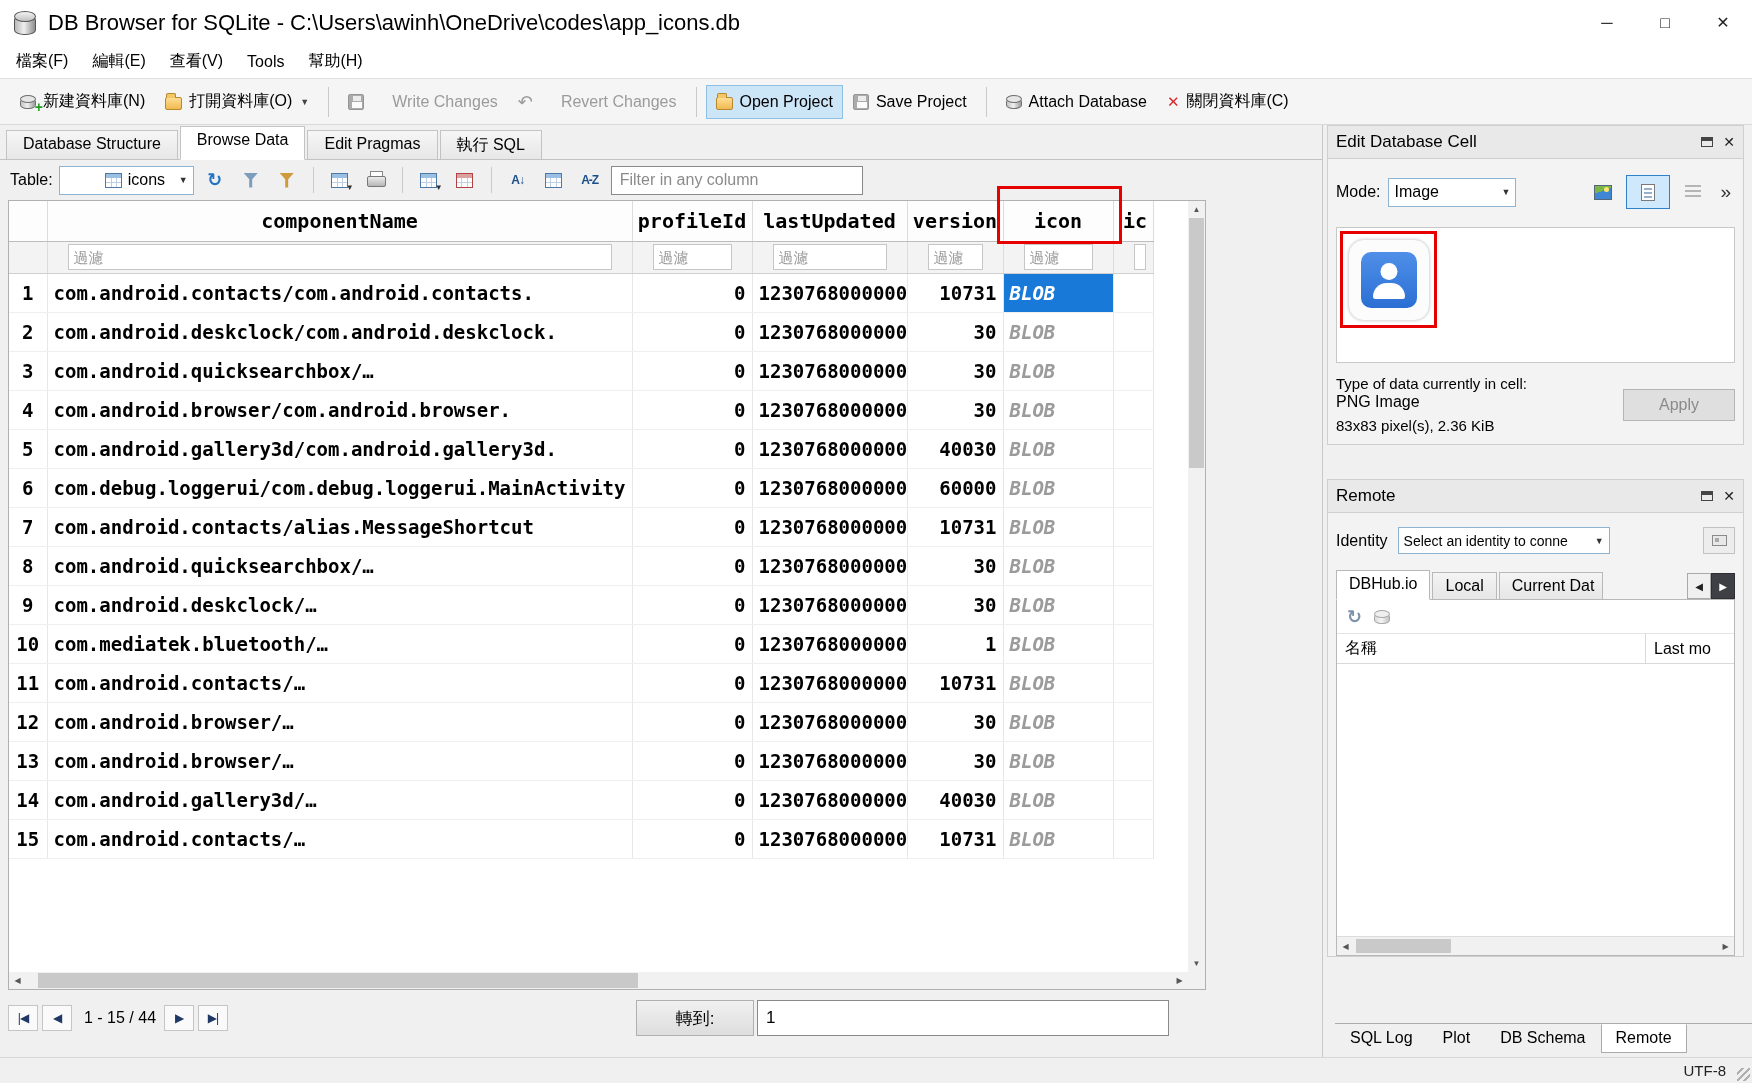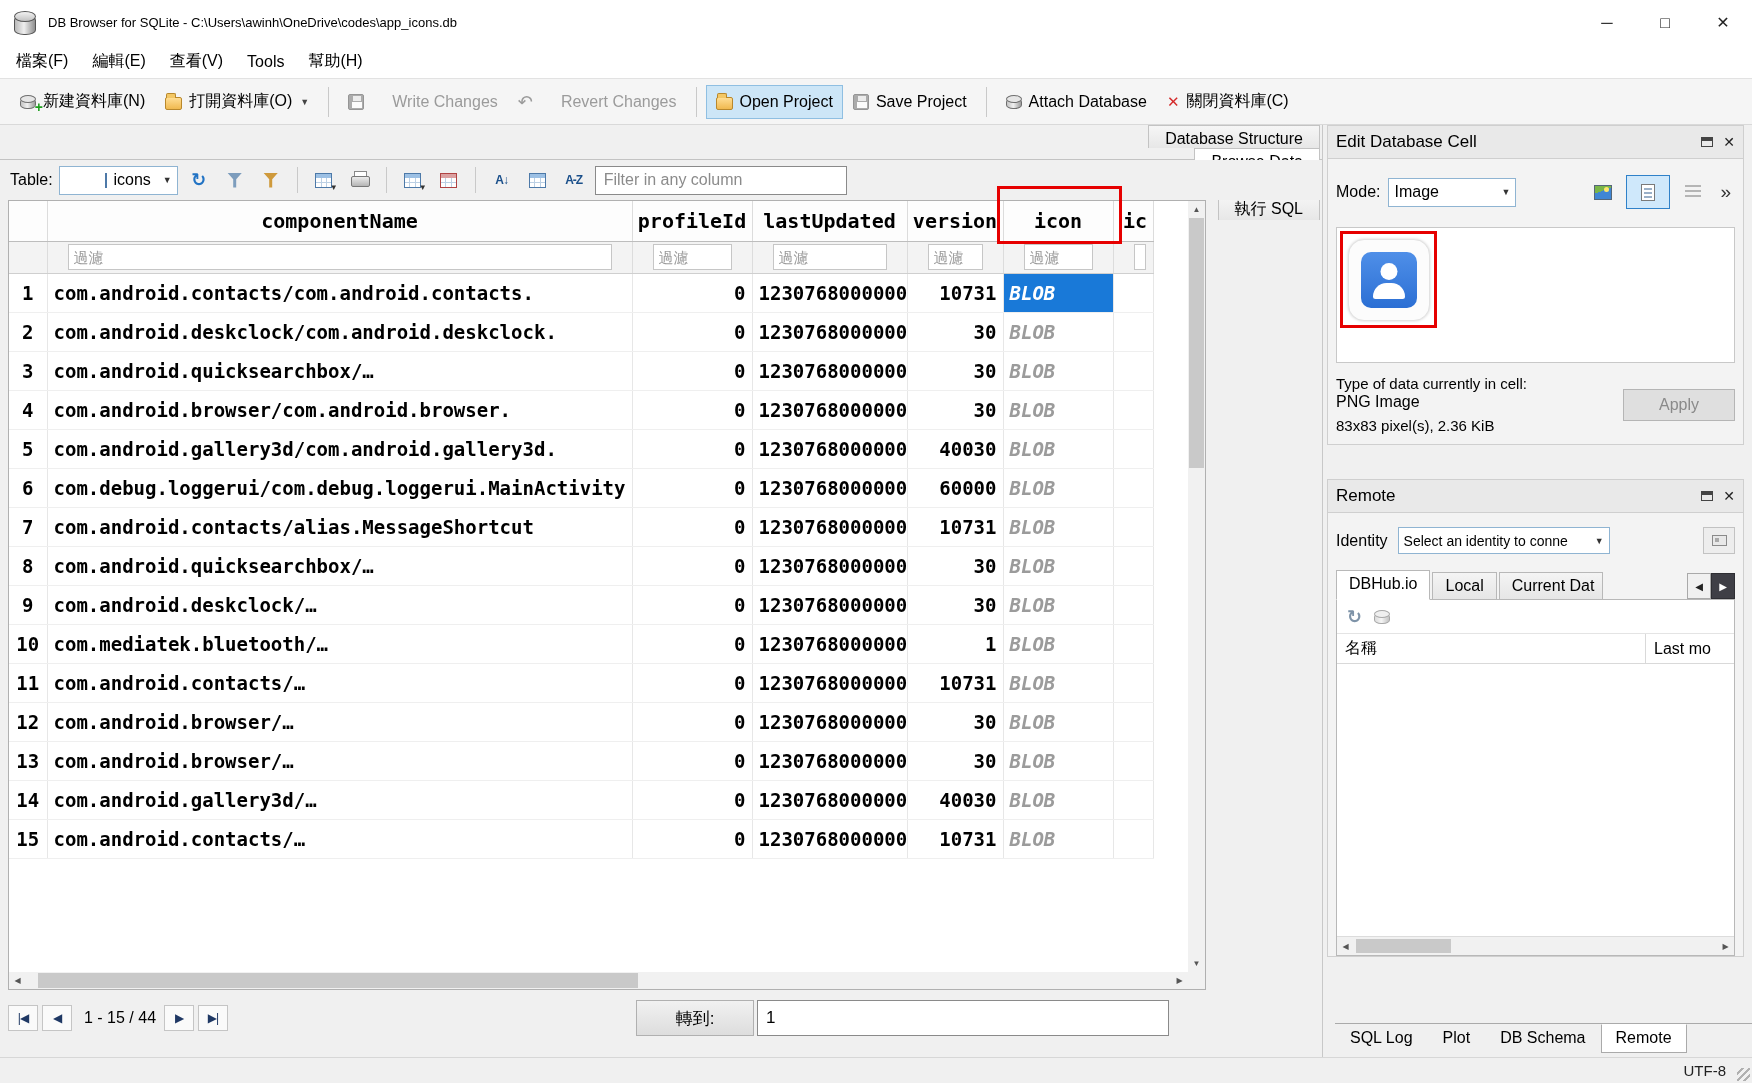--- a/index.html
+++ b/index.html
@@ -2,21 +2,21 @@
 <html><head>
 <meta charset="utf-8">
 <style>
   * { margin:0; padding:0; box-sizing:border-box; }
   html,body { width:1752px; height:1083px; overflow:hidden; }
   body { font-family:"Liberation Sans","DejaVu Sans",sans-serif; background:#f0f0f0; color:#000; font-size:16px; }
   .window { position:relative; width:1752px; height:1083px; background:#f0f0f0; display:flex; flex-direction:column; }
 
   
   .titlebar { height:45px; background:#fff; display:flex; align-items:center; padding-left:14px; flex:0 0 auto; }
-  .title-text { font-size:13px; margin-left:12px; }
+  .title-text { font-size:22px; margin-left:12px; }
   .win-controls { margin-left:auto; display:flex; height:100%; }
   .win-btn { width:58px; display:flex; align-items:center; justify-content:center; font-size:16px; color:#222; }
   .icon-dbstack { width:22px; height:24px; position:relative; }
   .icon-dbstack::before { content:""; position:absolute; left:0; right:0; top:4px; bottom:0; background:linear-gradient(90deg,#b9b9b9,#efefef 45%,#8f8f8f); border:1px solid #555; border-radius:10px/5px; }
   .icon-dbstack::after { content:""; position:absolute; left:0; right:0; top:0; height:9px; background:linear-gradient(#f2f2f2,#c2c2c2); border:1px solid #555; border-radius:50%; }
 
   
   .menubar { height:33px; background:#fff; display:flex; align-items:center; padding:0 4px; font-size:16px; flex:0 0 auto; }
   .menu-item { padding:4px 12px; }
 
@@ -40,28 +40,28 @@
   .disk::before { content:""; position:absolute; top:1px; left:4px; width:8px; height:5px; background:#dfe8f0; }
   .disk::after { content:""; position:absolute; bottom:1px; left:3px; width:10px; height:6px; background:#fff; }
   .disk.gray, .cyl.gray { filter:grayscale(1); opacity:.6; }
   .glyph-revert { font-size:18px; color:#9b9b9b; line-height:1; }
   .glyph-xred { color:#d42a2a; font-weight:bold; font-size:15px; }
 
   
   .main { flex:1 1 auto; display:flex; min-height:0; }
   .central { width:1322px; display:flex; flex-direction:column; }
 
-  .tabs-row { height:35px; display:flex; align-items:flex-end; padding-left:6px; background:#f0f0f0; border-bottom:1px solid #c3c3c3;flex-direction:column; }
+  .tabs-row { height:35px; display:flex; align-items:flex-end; padding-left:6px; background:#f0f0f0; border-bottom:1px solid #c3c3c3; }
   .tab { height:29px; padding:4px 16px 0; font-size:16px; background:linear-gradient(#f6f6f6,#e7e7e7); border:1px solid #c3c3c3; border-bottom:none; margin-right:2px; white-space:nowrap; }
   .tab.active { background:#fff; height:34px; margin-bottom:-1px; border-bottom:1px solid #fff; }
 
   .browse-bar { height:40px; display:flex; align-items:center; padding:0 10px; gap:6px; background:#f0f0f0; font-size:16px; }
   .combo { display:inline-flex; align-items:center; background:#fff; border:1px solid #8fb4d2; height:29px; padding:0 5px; gap:6px; white-space:nowrap; overflow:hidden; }
   .combo .caret { font-size:9px; color:#333; margin-left:auto; padding-left:6px; }
-  .combo-table { width:119px;padding-left:45px; }
+  .combo-table { width:135px;padding-left:45px; }
   .mini-btn { width:30px; height:30px; display:flex; align-items:center; justify-content:center; position:relative; }
   .mini-caret { font-size:8px; color:#333; position:absolute; right:1px; bottom:3px; }
   .bb-sep { width:1px; height:26px; background:#c9c9c9; margin:0 5px; }
   .filter-input { width:252px; height:29px; border:1px solid #8a8a8a; font-size:16px; padding:0 8px; font-family:"Liberation Sans","DejaVu Sans",sans-serif; }
   .filter-input::placeholder { color:#8b8b8b; }
   .glyph-refresh { font-size:18px; font-weight:bold; color:#2273c4; line-height:1; }
   .funnel { width:15px; height:15px; background:#7d9dbd; clip-path:polygon(0 0,100% 0,60% 45%,60% 100%,40% 100%,40% 45%); display:inline-block; }
   .funnel.warm { background:#cf9a3c; }
   .tblico { width:17px; height:15px; border:1px solid #4d79a8; background:linear-gradient(#9cc0e4 0 4px,#fff 4px); position:relative; display:inline-block; }
   .tblico::before { content:""; position:absolute; inset:4px 0 0 0; background:repeating-linear-gradient(90deg,transparent 0 4.5px,#bcd0e4 4.5px 5.5px),repeating-linear-gradient(0deg,transparent 0 4px,#bcd0e4 4px 5px); }

